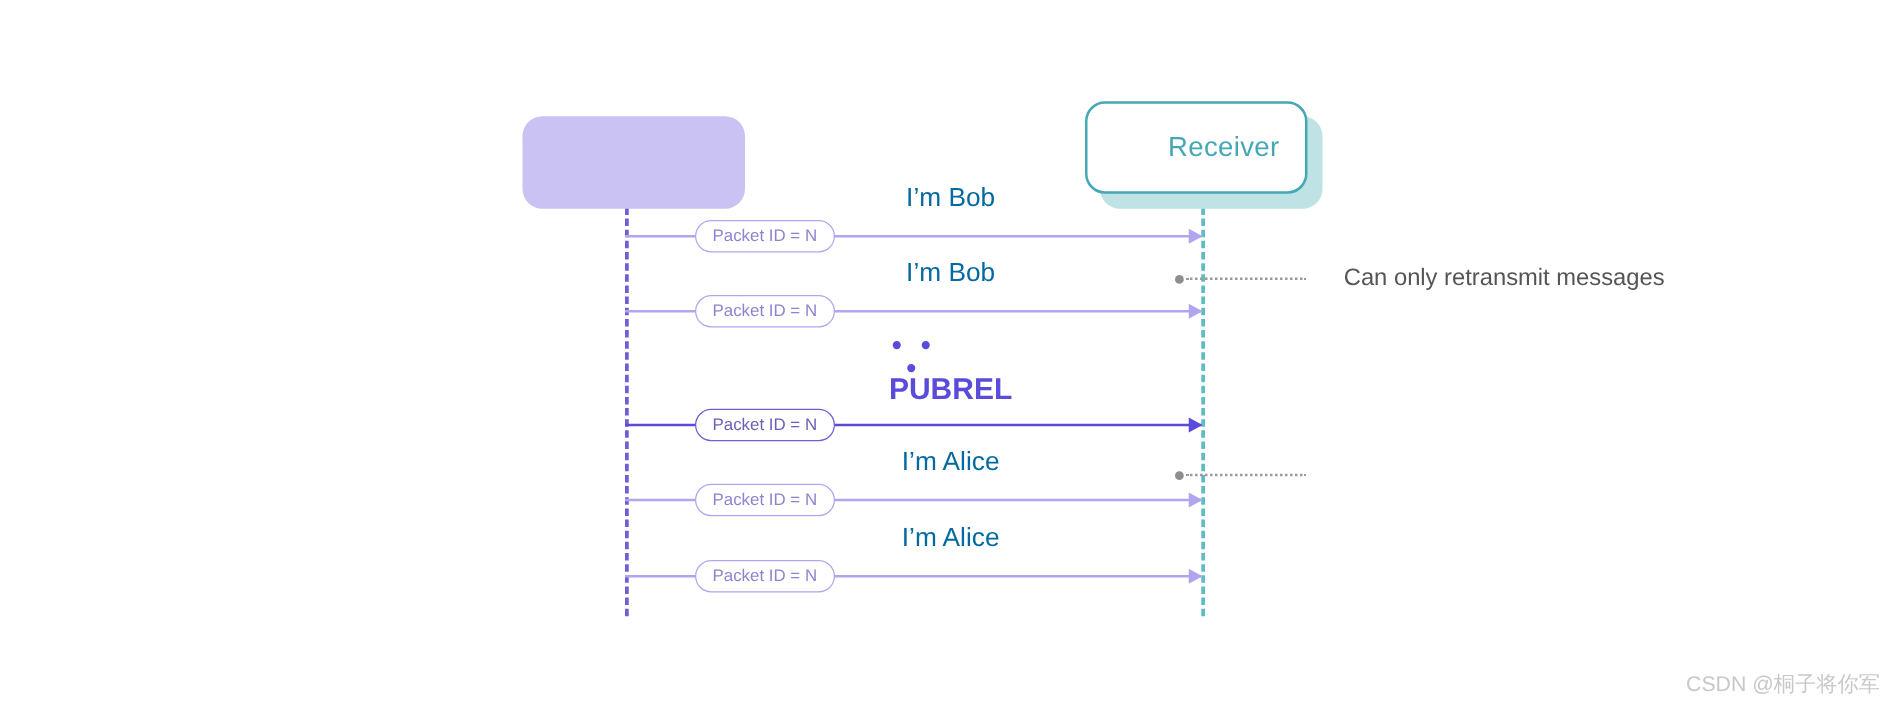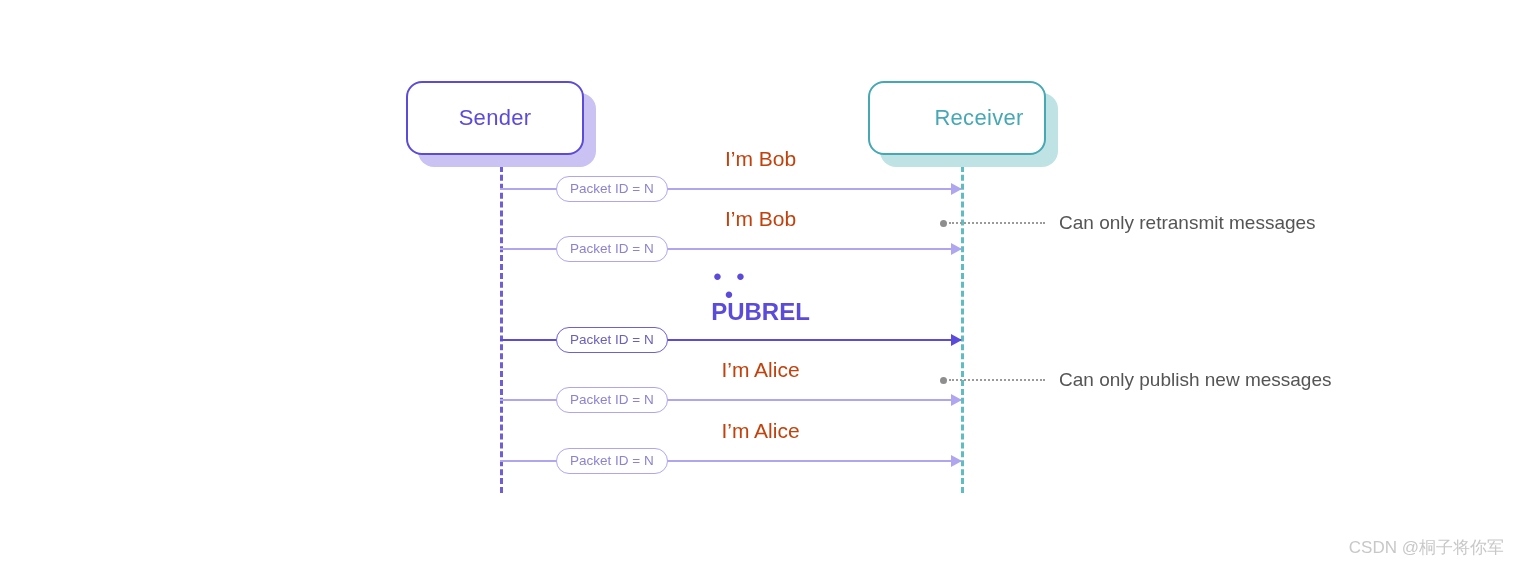--- a/index.html
+++ b/index.html
@@ -138,21 +138,21 @@
     border-color: #6f5fd6;
     color: #6a60b8;
   }
   .msg-title {
     position: absolute;
     left: 0;
     width: 100%;
     top: -42px;
     text-align: center;
     font-size: 21px;
-    color: #c2410c;
+    color: #0369a1;
     white-space: nowrap;
     padding-left: 60px;
     box-sizing: border-box;
   }
   .msg.strong .msg-title {
     color: #5b4bdb;
     font-weight: bold;
     font-size: 24px;
   }
 
@@ -186,21 +186,21 @@
     flex: 0 0 auto;
   }
   .anno-leader {
     width: 96px;
     height: 0;
     border-top: 2px dotted #9a9a9a;
     margin-left: 2px;
     flex: 0 0 auto;
   }
   .anno-text {
-    margin-left: 14px;
+    margin-left: 30px;
     font-size: 19px;
     color: #555555;
     white-space: nowrap;
   }
   #annotation-1 { left: 940px; top: 212px; }
   #annotation-2 { left: 940px; top: 369px; }
 
   
   #watermark {
     position: absolute;
@@ -211,23 +211,20 @@
     white-space: nowrap;
     z-index: 7;
   }
 </style>
 </head>
 <body>
 
 <div id="canvas">
 
   <div class="actor-shadow" id="sender-shadow"></div>
-  <div class="actor-box" id="sender-box">
-    <span class="actor-label">Sender</span>
-  </div>
 
   <div class="actor-shadow" id="receiver-shadow"></div>
   <div class="actor-box" id="receiver-box">
     <span class="actor-label">Receiver</span>
   </div>
 
   <div class="lifeline" id="sender-lifeline"></div>
   <div class="lifeline" id="receiver-lifeline"></div>
 
   <div class="msg" style="top:189px">
@@ -269,18 +266,17 @@
 
   <div class="annotation" id="annotation-1">
     <span class="anno-dot"></span>
     <span class="anno-leader"></span>
     <span class="anno-text">Can only retransmit messages</span>
   </div>
 
   <div class="annotation" id="annotation-2">
     <span class="anno-dot"></span>
     <span class="anno-leader"></span>
-    <span class="anno-text">Can only publish new messages</span>
   </div>
 
   <div id="watermark">CSDN @桐子将你军</div>
 
 </div>
 
 </body></html>

